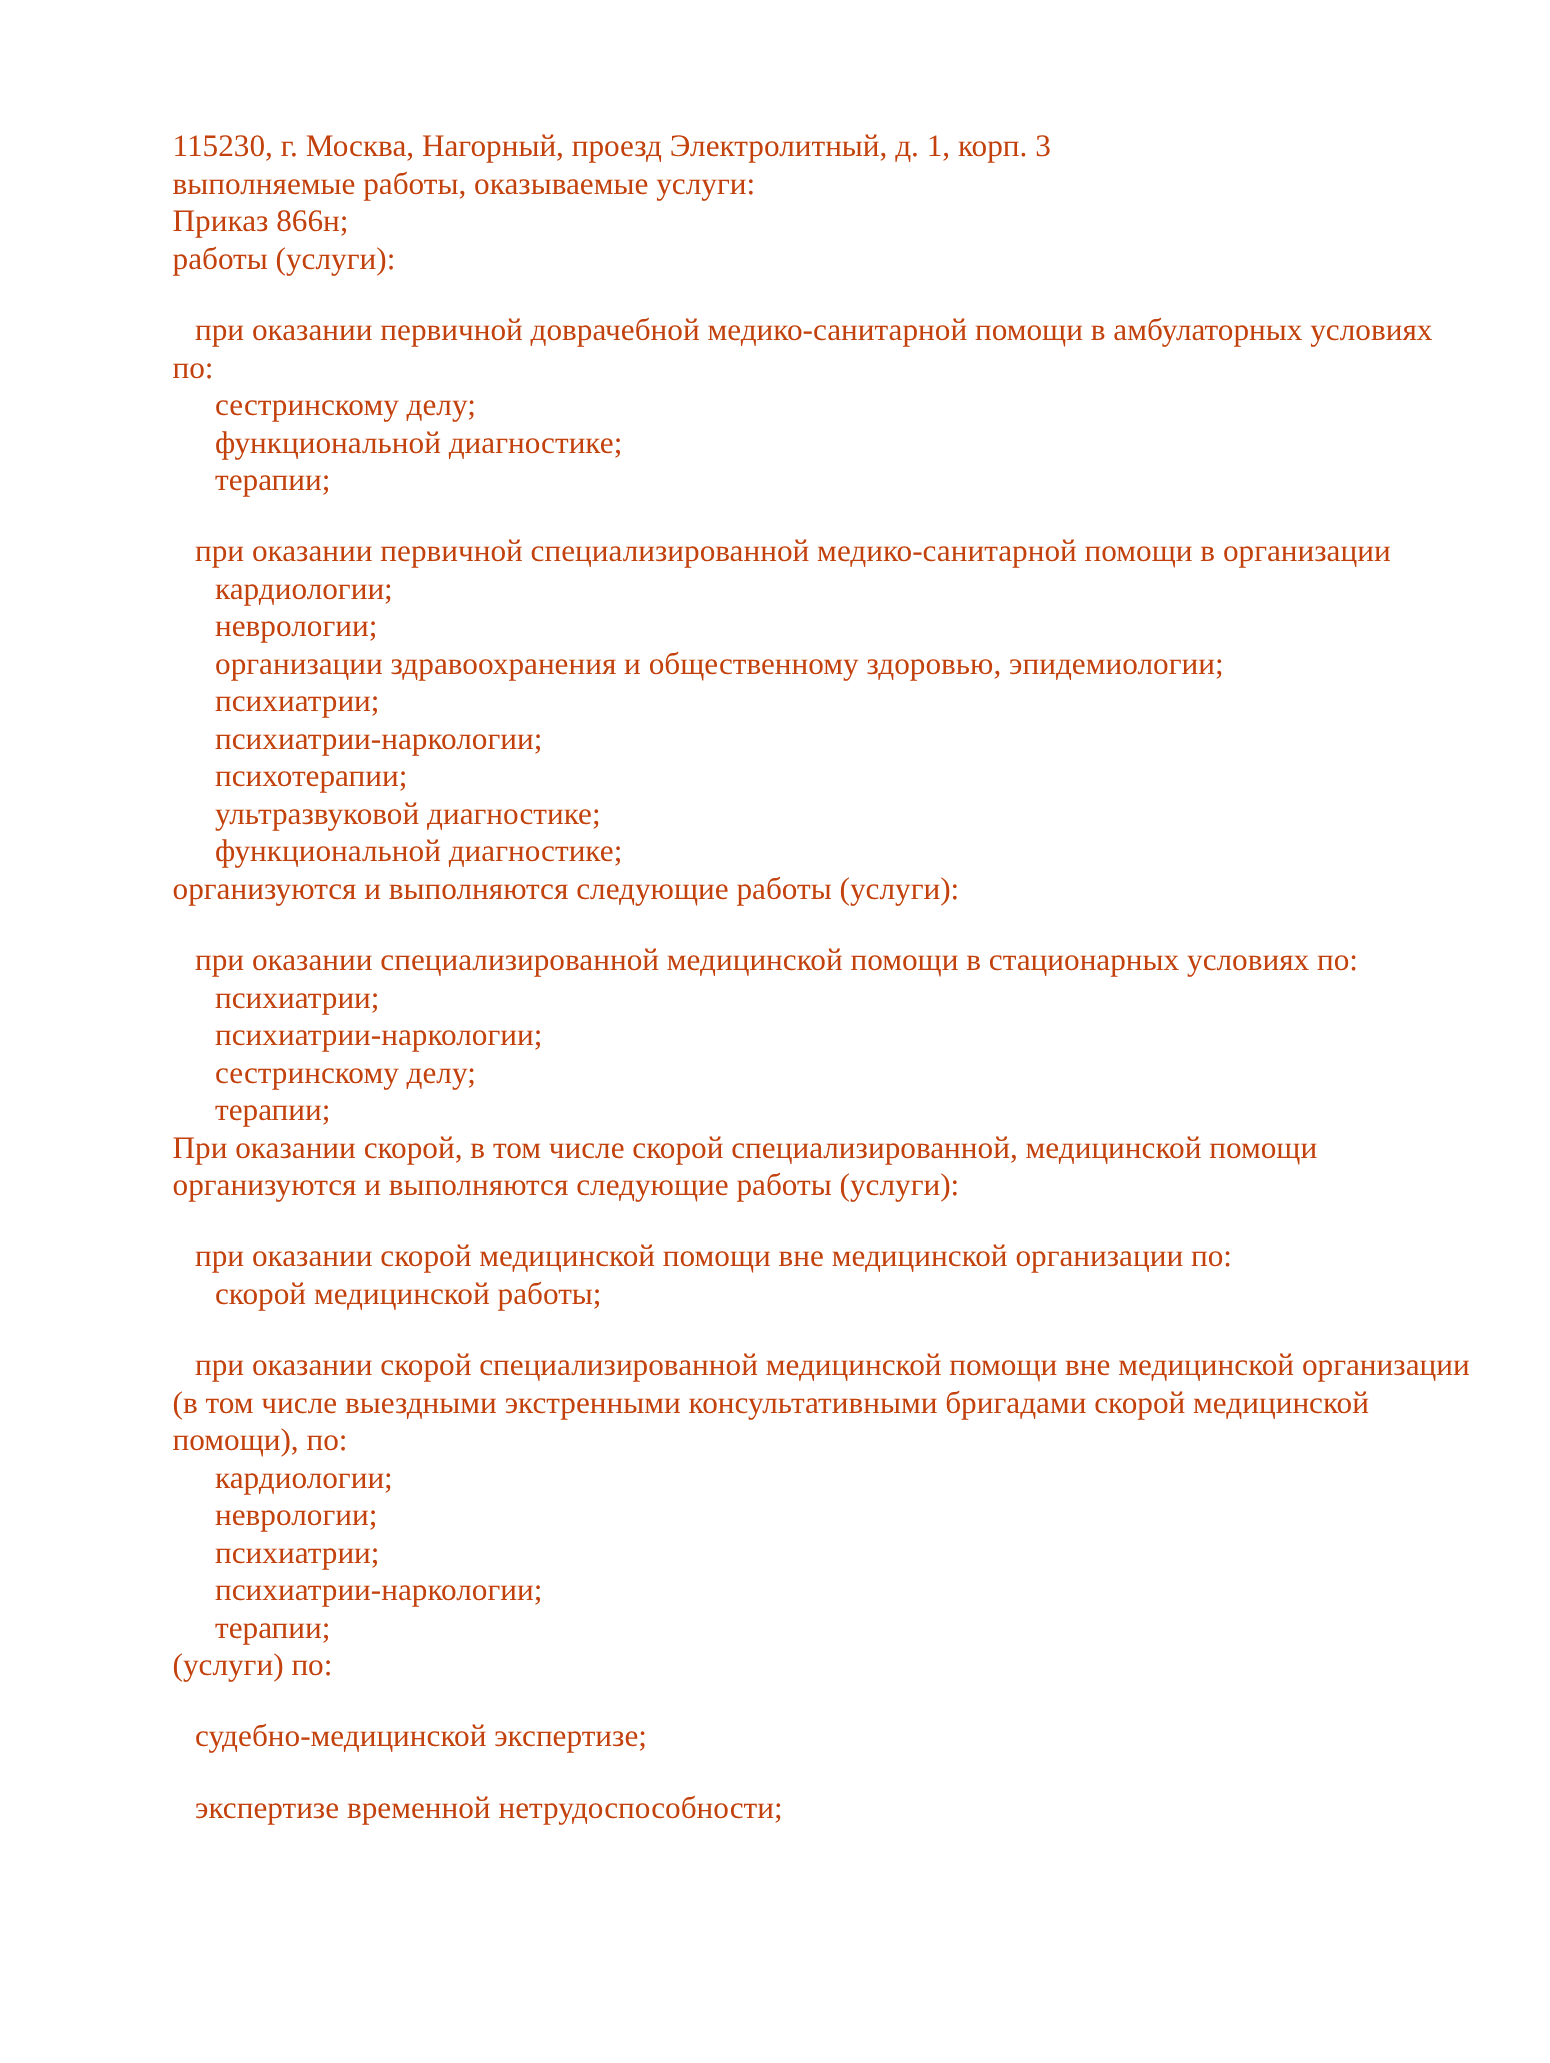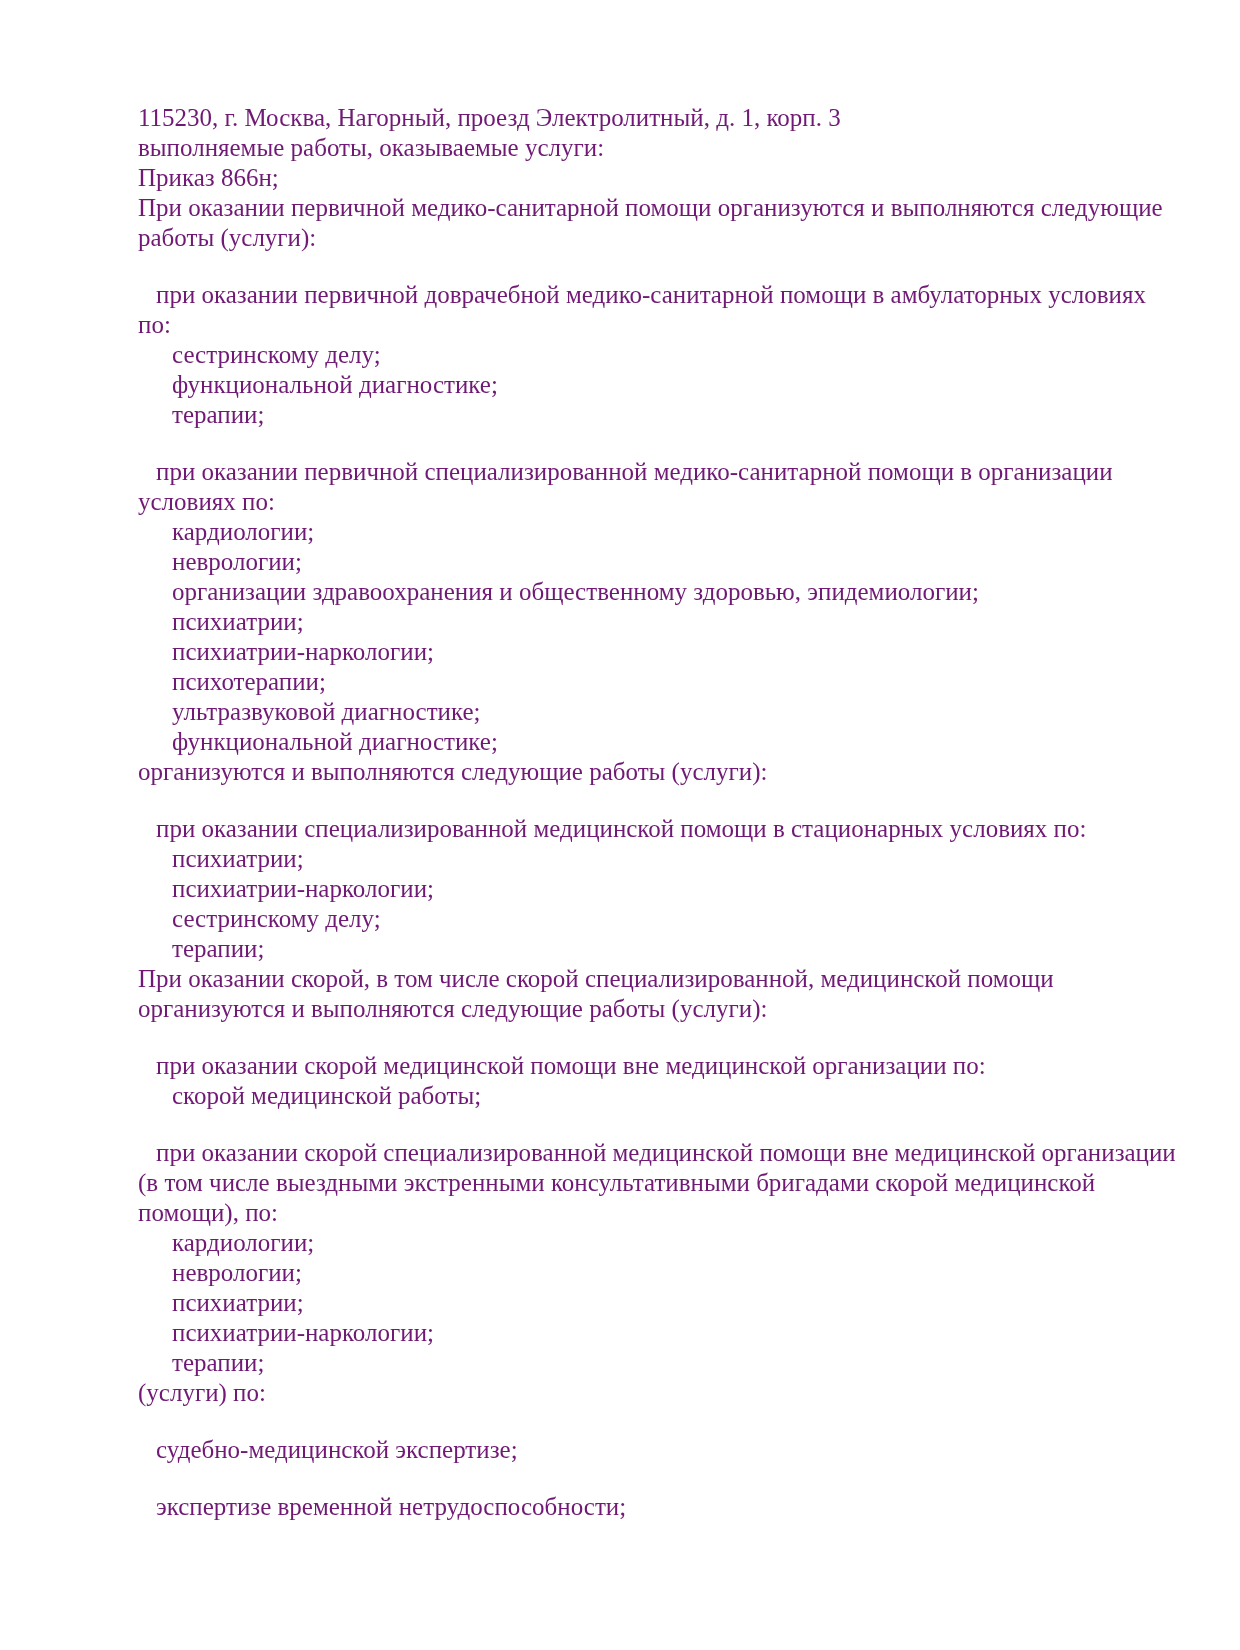--- a/index.html
+++ b/index.html
@@ -15,48 +15,46 @@
     overflow: hidden;
   }
   .doc {
     position: absolute;
     left: 138px;
     top: 103px;
     width: 1070px;
     font-family: "Liberation Serif", "DejaVu Serif", serif;
     font-size: 25px;
     line-height: 30px;
-    color: #701a75;
+    color: #c2410c;
     font-kerning: normal;
   }
   .line {
     height: 30px;
     white-space: nowrap;
   }
   .indent-0 { padding-left: 0; }
   .indent-1 { padding-left: 18px; margin-top: 27px; }
   .indent-2 { padding-left: 34px; }
 </style>
 </head>
 <body>
 
 <div class="page">
   <main class="doc">
       <div class="line indent-0">115230, г. Москва, Нагорный, проезд Электролитный, д. 1, корп. 3</div>
       <div class="line indent-0">выполняемые работы, оказываемые услуги:</div>
       <div class="line indent-0">Приказ 866н;</div>
-      <div class="line indent-0">При оказании первичной медико-санитарной помощи организуются и выполняются следующие</div>
       <div class="line indent-0">работы (услуги):</div>
       <div class="line indent-1">при оказании первичной доврачебной медико-санитарной помощи в амбулаторных условиях</div>
       <div class="line indent-0">по:</div>
       <div class="line indent-2">сестринскому делу;</div>
       <div class="line indent-2">функциональной диагностике;</div>
       <div class="line indent-2">терапии;</div>
       <div class="line indent-1">при оказании первичной специализированной медико-санитарной помощи в организации</div>
-      <div class="line indent-0">условиях по:</div>
       <div class="line indent-2">кардиологии;</div>
       <div class="line indent-2">неврологии;</div>
       <div class="line indent-2">организации здравоохранения и общественному здоровью, эпидемиологии;</div>
       <div class="line indent-2">психиатрии;</div>
       <div class="line indent-2">психиатрии-наркологии;</div>
       <div class="line indent-2">психотерапии;</div>
       <div class="line indent-2">ультразвуковой диагностике;</div>
       <div class="line indent-2">функциональной диагностике;</div>
       <div class="line indent-0">организуются и выполняются следующие работы (услуги):</div>
       <div class="line indent-1">при оказании специализированной медицинской помощи в стационарных условиях по:</div>

